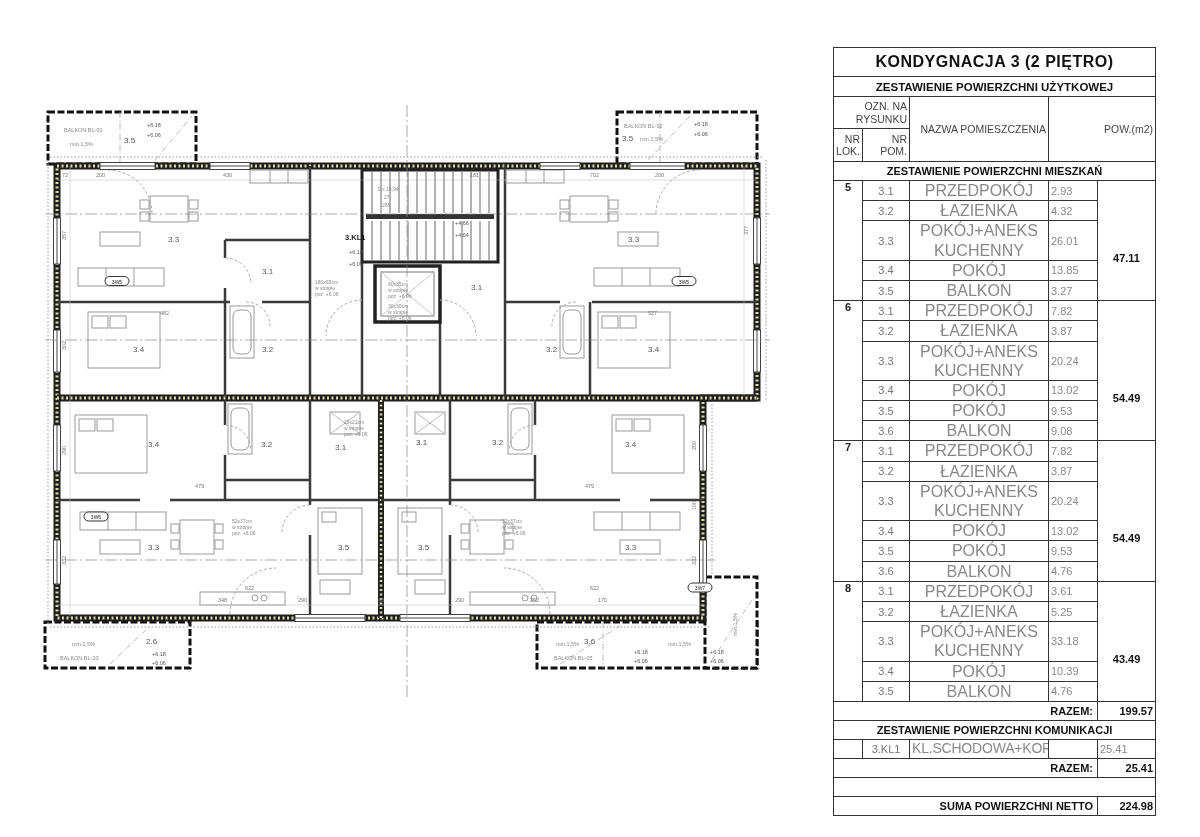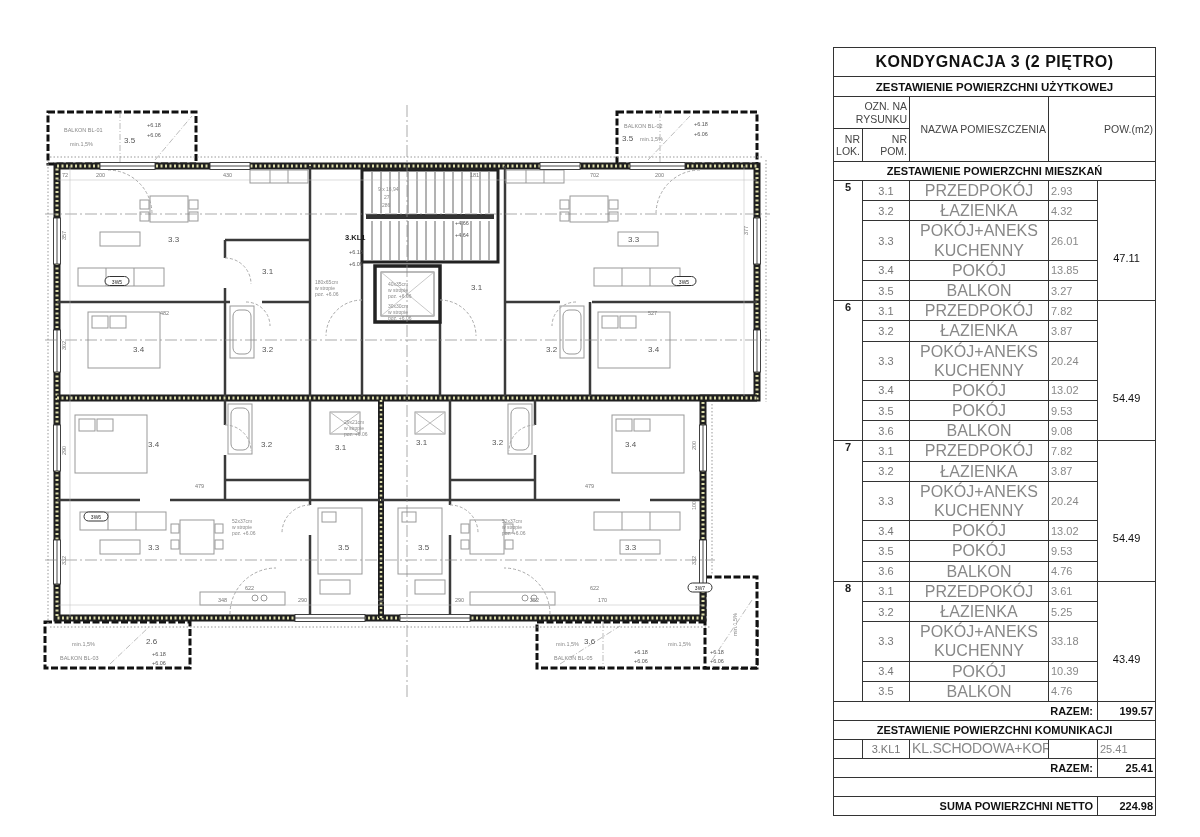--- a/index.html
+++ b/index.html
@@ -17,21 +17,21 @@
   .tbl{position:absolute;left:833px;top:47px;width:322px;border-collapse:collapse;table-layout:fixed;border:1.5px solid #222;}
   .tbl td{border:1px solid #333;padding:0 2px;overflow:hidden;}
   .c-title{font-size:16px;font-weight:bold;text-align:center;color:#111;letter-spacing:.5px;white-space:nowrap;}
   .c-sub{font-size:11.5px;font-weight:bold;text-align:center;color:#111;white-space:nowrap;}
   .hdr{font-size:10.5px;color:#444;text-align:right;line-height:1.15;}
   .sec{font-size:11px;font-weight:bold;text-align:center;color:#111;white-space:nowrap;}
   .lok{font-size:11px;font-weight:bold;color:#222;text-align:center;vertical-align:top;}
   .pom{font-size:11px;color:#777;text-align:center;white-space:nowrap;}
   .nm{font-size:16px;color:#888;text-align:center;line-height:1.2;}
   .ar{font-size:11px;color:#888;white-space:nowrap;}
-  .tot{font-size:11px;font-weight:normal;color:#111;text-align:center;vertical-align:top;}
+  .tot{font-size:11px;font-weight:bold;color:#111;text-align:center;vertical-align:top;}
   .t5,.t8{padding-top:71px !important;}
   .t6,.t7{padding-top:91px !important;}
   .rz{font-size:11px;font-weight:bold;text-align:right;color:#111;padding-right:4px !important;white-space:nowrap;}
   .rzv{font-size:11px;font-weight:bold;color:#111;text-align:right;white-space:nowrap;}
   .kl{font-size:14px;white-space:nowrap;letter-spacing:-0.2px;}
 </style>
 </head>
 <body>
 
 <div class="plan">

